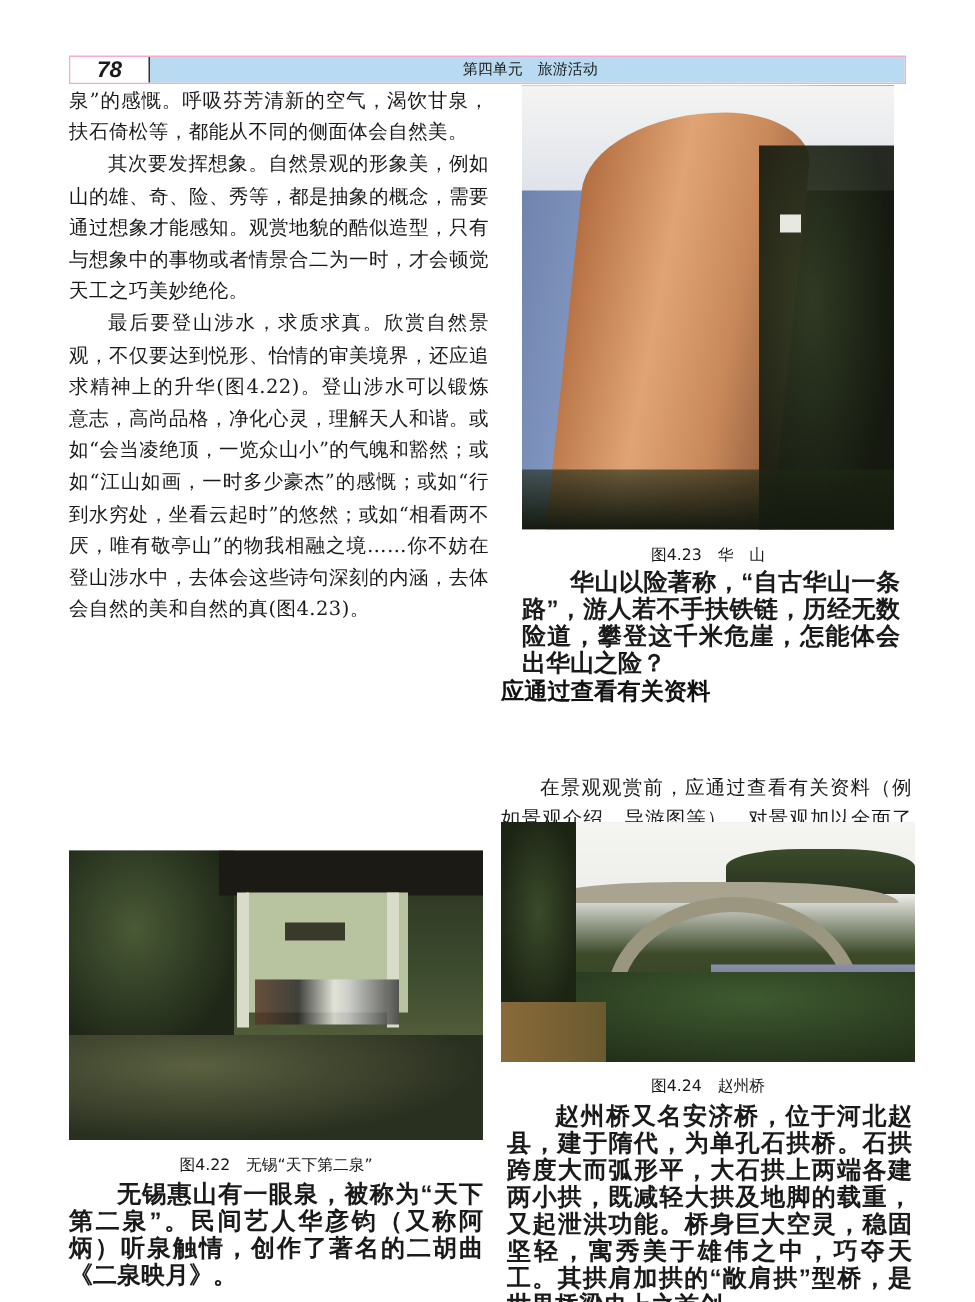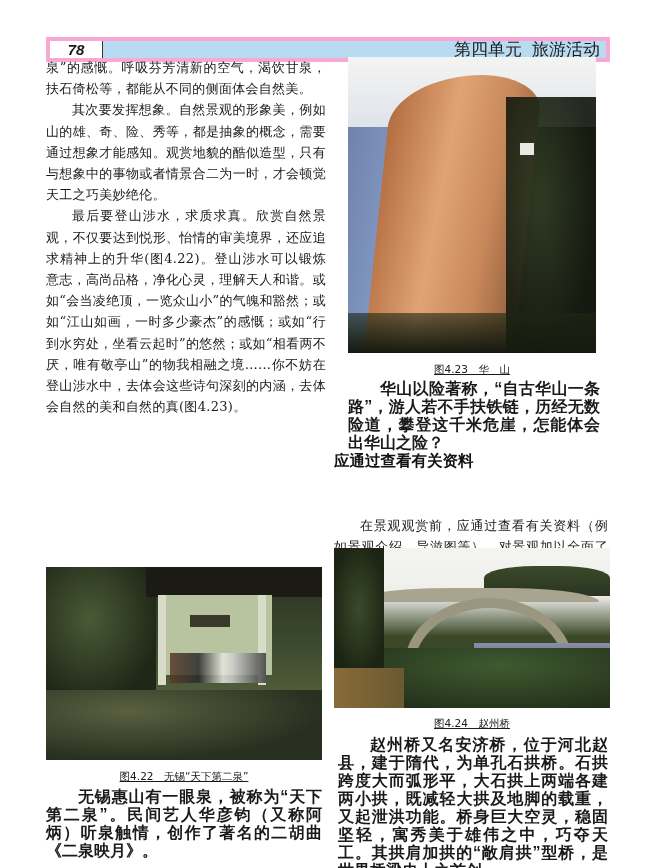--- a/index.html
+++ b/index.html
@@ -1,30 +1,30 @@
 <!DOCTYPE html>
 <html><head>
 <meta charset="utf-8">
 <style>
   html, body { margin:0; padding:0; }
   body {
     width:650px; height:868px; background:#ffffff; position:relative; overflow:hidden;
     font-family:"DejaVu Serif", "Liberation Serif", serif; color:#1a1a1a;
   }
-  .header { position:absolute; left:46px; top:37px; width:556px; height:17px; border:4px solid #f9a8d4; display:flex; }
+  .header { position:absolute; left:46px; top:37px; width:556px; height:17px; border:1px solid #f9a8d4; display:flex; }
   .page-num { width:52px; background:#fff; border-right:1px solid #333; font-family:"Liberation Sans", sans-serif; font-weight:bold; font-style:italic; font-size:15px; line-height:17px; text-align:center; }
-  .header-bar { flex:1; background:#b9dbf2; text-align:right; padding-right:6px; font-family:"DejaVu Sans", sans-serif; font-size:17px; line-height:17px; color:#1a1a1a; }
+  .header-bar { flex:1; background:#b9dbf2; text-align:center; padding-right:6px; font-family:"DejaVu Sans", sans-serif; font-size:10px; line-height:17px; color:#1a1a1a; }
   .header-bar span { margin-left:10px; }
 
   .col-left { position:absolute; left:46px; top:57px; width:280px; }
   .para { font-size:13px; line-height:21.2px; text-align:justify; margin:0; letter-spacing:0.3px; }
   .indent { text-indent:2em; }
 
   .photo { position:absolute; overflow:hidden; }
-  .cap { position:absolute; font-size:10.5px; text-align:center; font-family:"DejaVu Sans", sans-serif;text-decoration:underline; }
+  .cap { position:absolute; font-size:10.5px; text-align:center; font-family:"DejaVu Sans", sans-serif; }
   .note { position:absolute; font-size:16px; line-height:18px; font-family:Liberation Sans, sans-serif; text-align:justify; font-weight:bold; }
 
   .photo-huashan { left:348px; top:57px; width:248px; height:296px;
     background:
       radial-gradient(ellipse 60px 120px at 40% 60%, rgba(230,170,110,0.9), transparent 70%),
       linear-gradient(100deg, #6b7fa8 0%, #8095bf 22%, #c07a4a 32%, #d8a070 45%, #b7805a 58%, #3a3a2c 72%, #1d2418 100%);
   }
   .huashan-sky { position:absolute; left:0; top:0; width:100%; height:70px; background:linear-gradient(180deg,#f4f4f2,#dfe3ea); }
   .huashan-peak { position:absolute; left:30px; top:18px; width:150px; height:290px; background:linear-gradient(95deg,#b06a3e,#e0a474 40%,#c8885a 70%,#8a5a3a); border-radius:60% 40% 0 0 / 18% 12% 0 0; transform:skewX(-6deg); }
   .huashan-trees-r { position:absolute; right:0; top:40px; width:90px; height:260px; background:radial-gradient(ellipse at 40% 40%, #2e3a22, #14180f 70%); opacity:0.92; }

